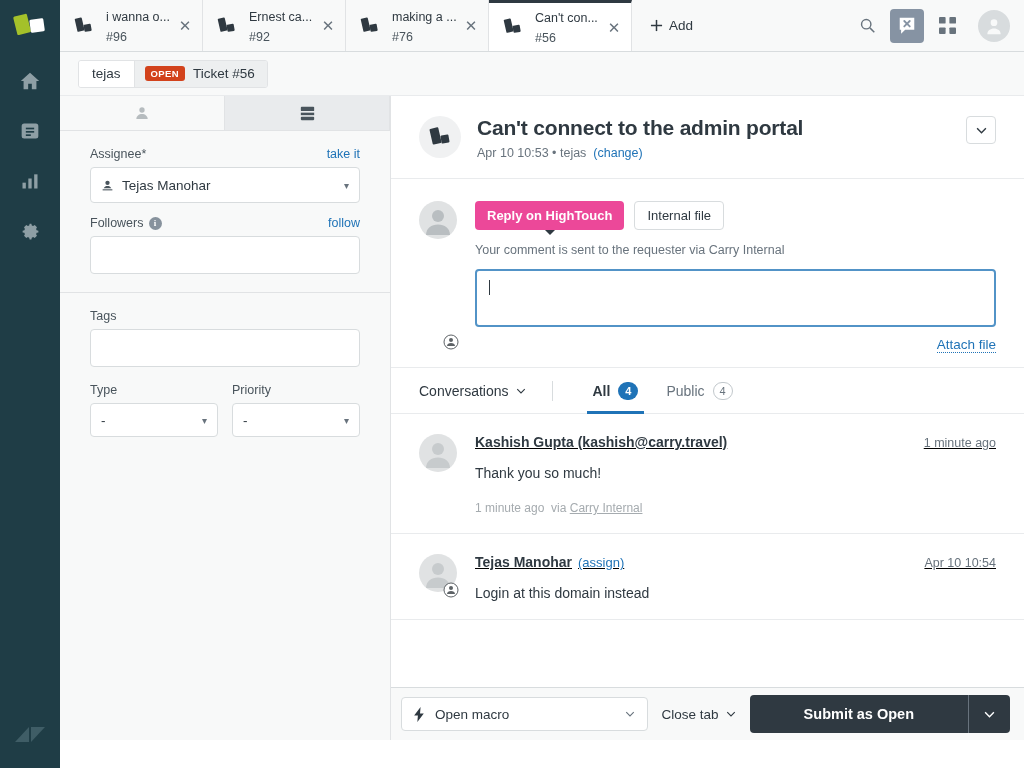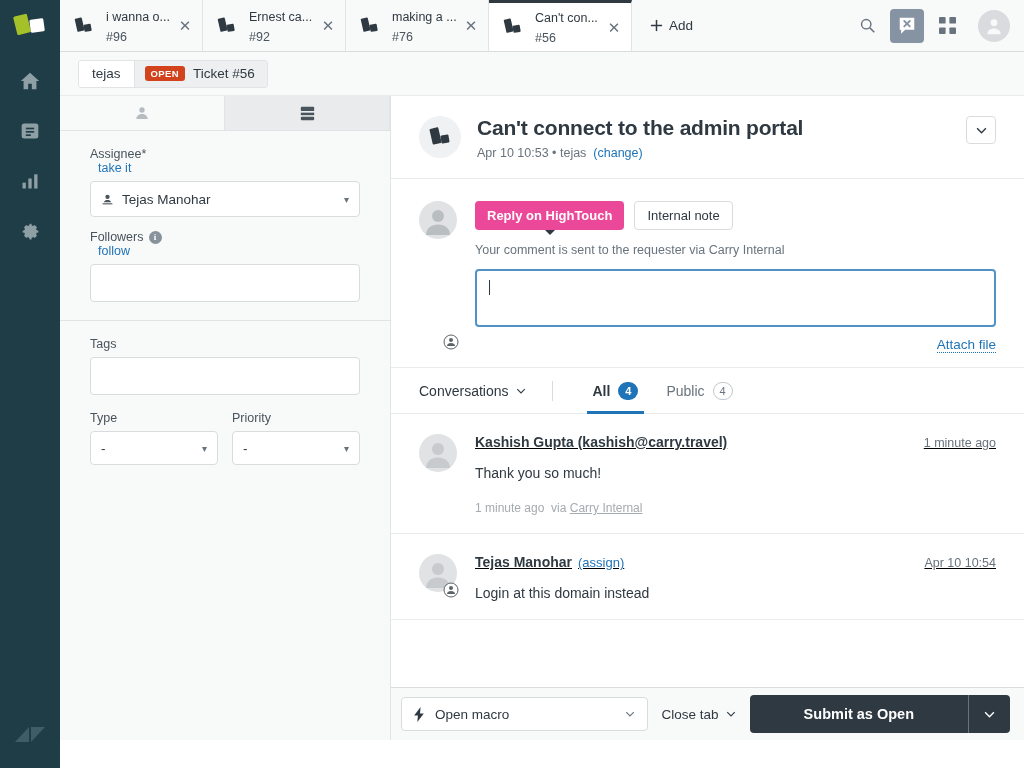--- a/index.html
+++ b/index.html
@@ -103,21 +103,21 @@
   }
   .prop-tabs { display: flex; height: 35px; flex: 0 0 35px; border-bottom: 1px solid #e1e3e5; }
   .prop-tab {
     flex: 1; display: flex; align-items: center; justify-content: center;
     cursor: pointer; border-right: 1px solid #e1e3e5;
   }
   .prop-tab.active { background: #f8f9f9; }
   .prop-tab.inactive { background: #e9ebed; }
   .prop-section { padding: 16px 30px 18px 30px; }
   .prop-section.divided { border-bottom: 1px solid #e1e3e5; }
-  .field-row { display: flex; align-items: baseline; justify-content: space-between; margin-bottom: 6px; flex-direction: column; }
+  .field-row { display: flex; align-items: baseline; justify-content: space-between; margin-bottom: 6px; }
   .field-label { font-size: 12.5px; color: #49545c; display: flex; align-items: center; gap: 5px; }
   .field-link { font-size: 12.5px; color: #1f73b7; cursor: pointer; padding-left: 8px; }
   .ctl {
     height: 34px; background: #fff; border: 1px solid #d8dcde; border-radius: 4px;
     display: flex; align-items: center; padding: 0 10px; font-size: 13.5px; color: #2f3941;
     cursor: pointer;
   }
   .ctl.tall { height: 36px; }
   .ctl.box { height: 38px; }
   .ctl .val { flex: 1; display: flex; align-items: center; gap: 8px; }
@@ -511,21 +511,21 @@
             </svg>
             <svg width="16" height="16" viewBox="0 0 16 16" style="position:absolute;right:-2px;bottom:3px">
               <circle cx="8" cy="8" r="7" fill="#fff" stroke="#5d6266" stroke-width="1"></circle>
               <circle cx="8" cy="6" r="2" fill="#5d6266"></circle>
               <path d="M4 12c0-2 1.8-3 4-3s4 1 4 3z" fill="#5d6266"></path>
             </svg>
           </div>
           <div class="c-body">
             <div class="chan-row">
               <div class="chan-active">Reply on HighTouch</div>
-              <div class="chan-off">Internal note</div>
+              <div class="chan-off">Internal file</div>
             </div>
             <div class="chan-note">Your comment is sent to the requester via Carry Internal</div>
             <div class="reply-box">
               <span class="caret-bar"></span><span></span>
             </div>
             <div class="attach">
               <span>Attach file</span>
             </div>
           </div>
         </div>

